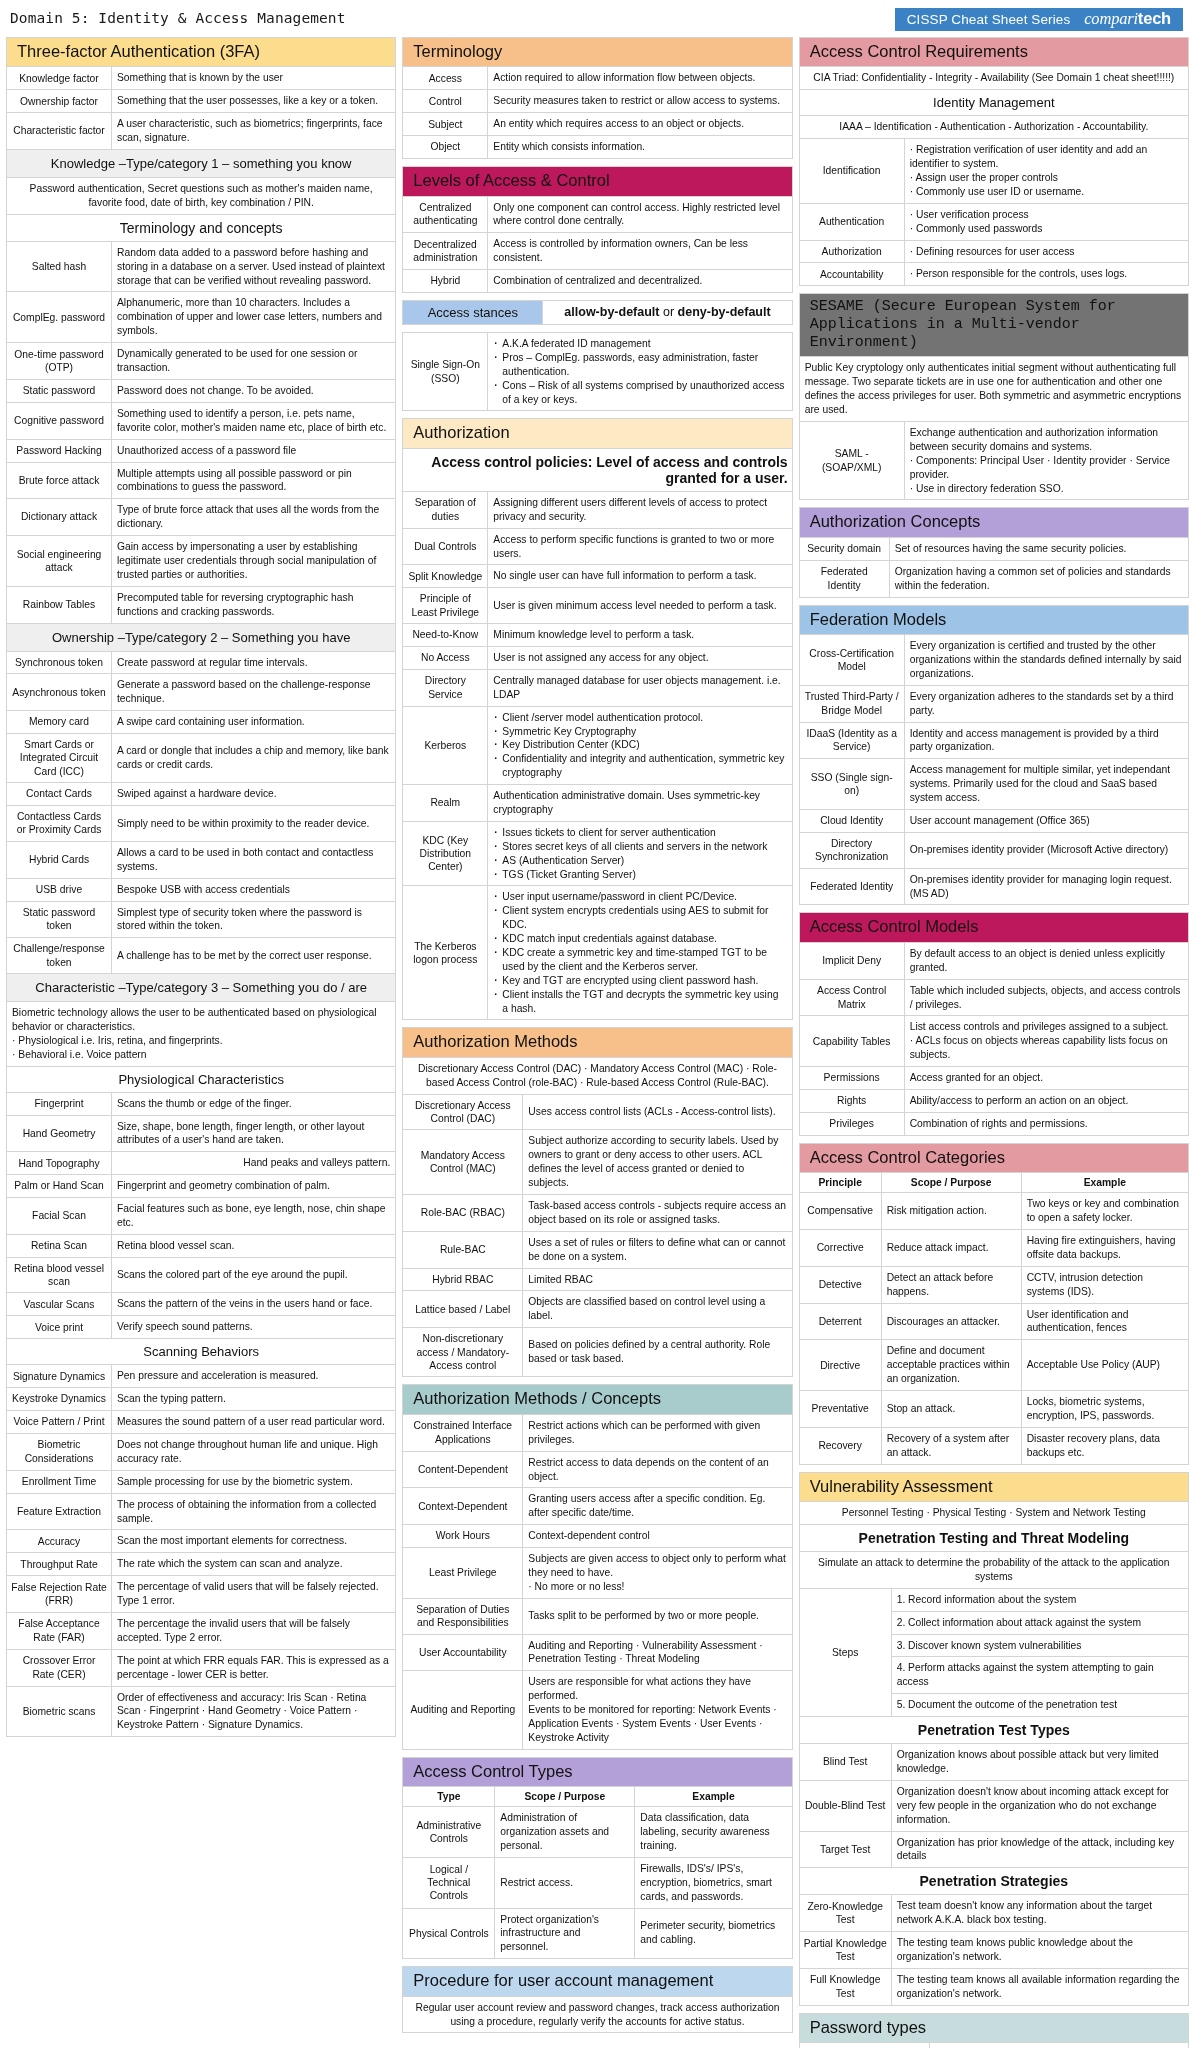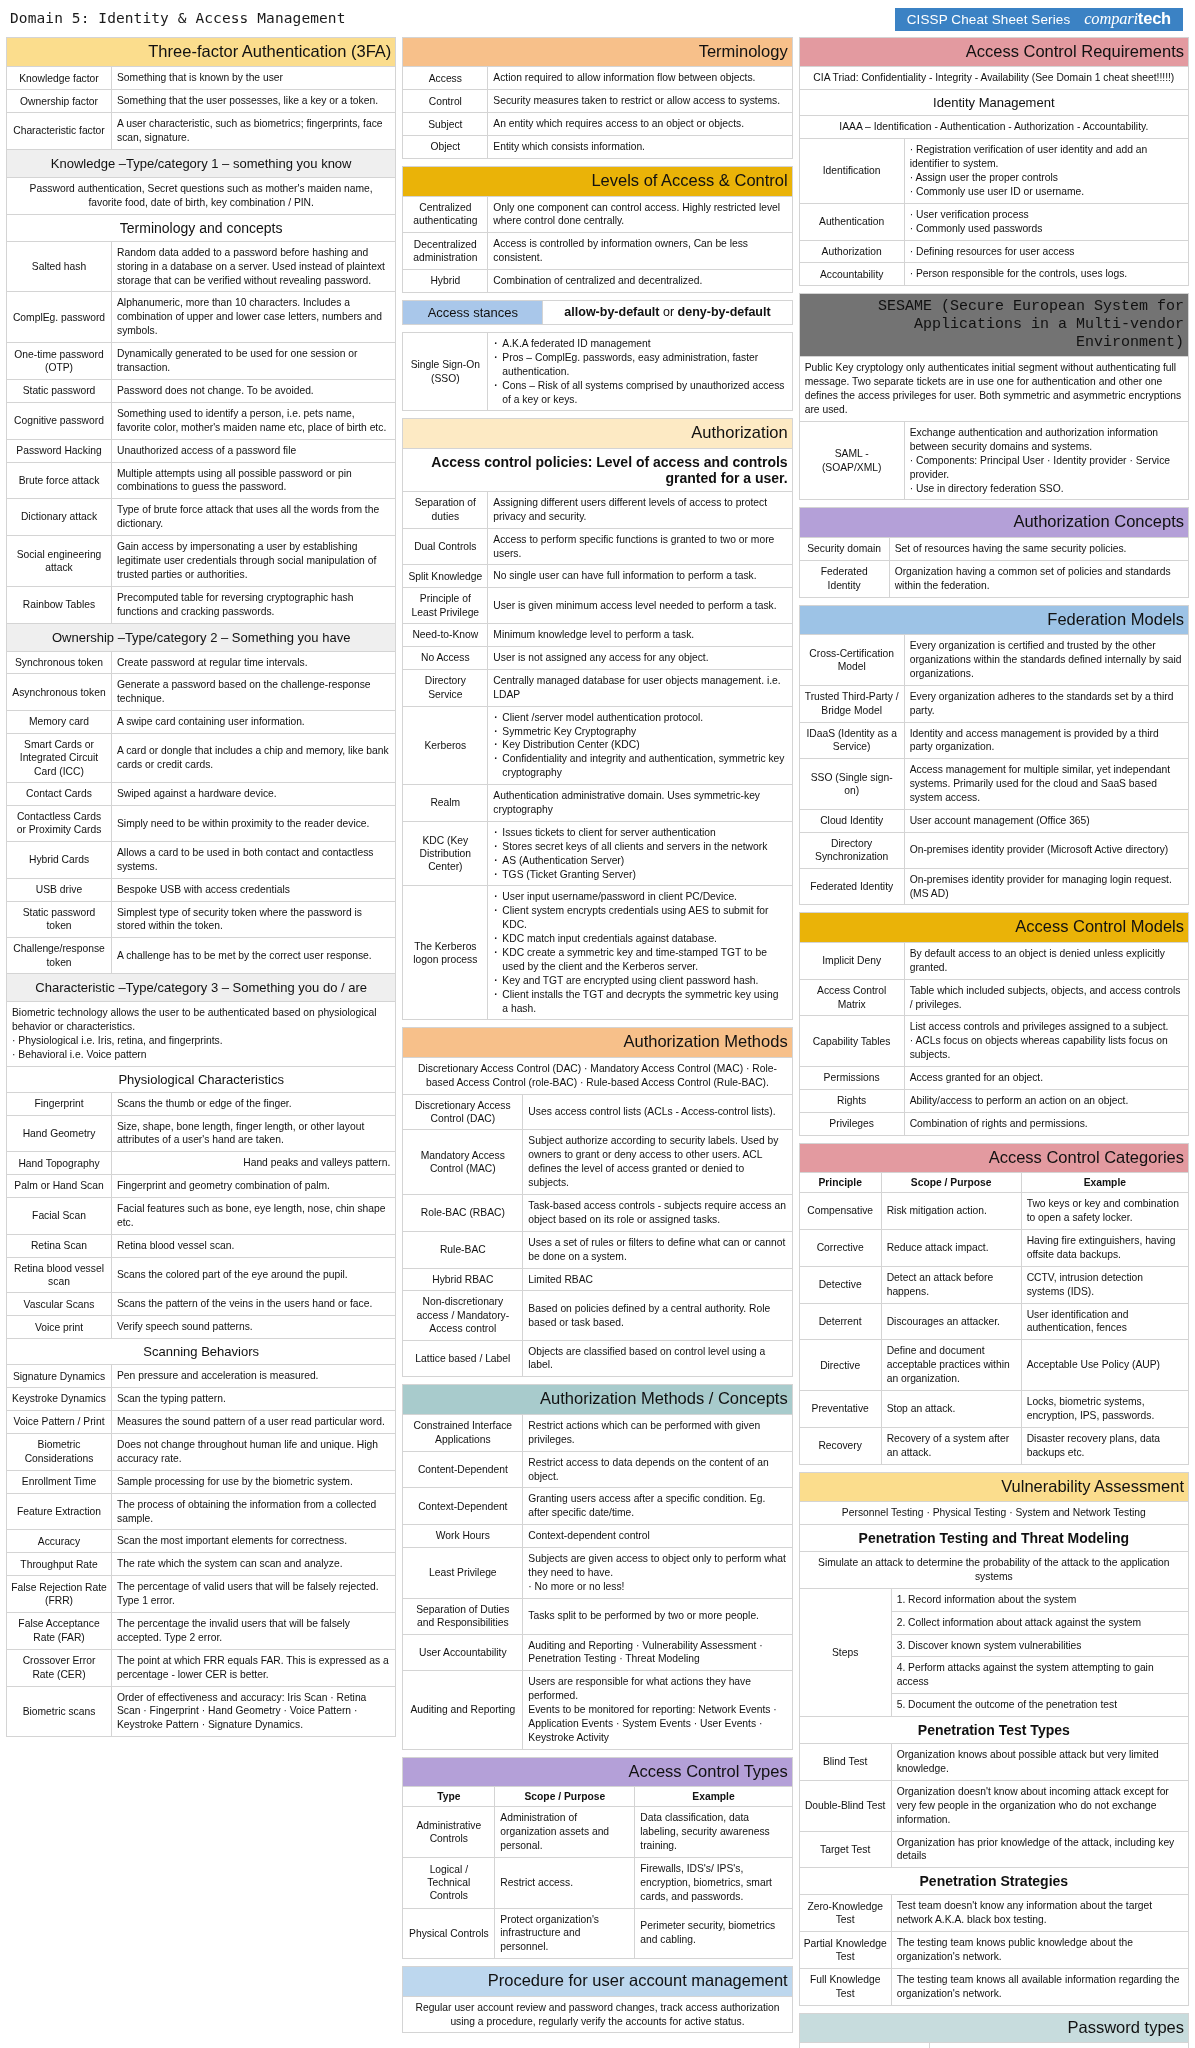--- a/index.html
+++ b/index.html
@@ -38,24 +38,24 @@
 
   
   .cols { display: flex; gap: 6px; align-items: flex-start; margin-top: 3px; }
   .col { width: 394px; display: flex; flex-direction: column; gap: 7px; }
 
   
   .block { width: 100%; border-collapse: collapse; table-layout: fixed; }
   .block td, .block th { border: 1px solid #d4d4d4; vertical-align: middle; }
 
   .bighead {
-    text-align: right;
+    text-align: left;
     font-size: 16.5px;
     font-weight: 400;
-    padding: 4px 4px 5px 16px;
+    padding: 4px 4px 5px 10px;
     border: 1px solid #d4d4d4 !important;
     line-height: 1.18;
   }
   .subhead {
     text-align: center;
     font-size: 14px;
     font-weight: 400;
     padding: 5px 4px;
   }
   .subhead.b { font-weight: bold; }
@@ -63,21 +63,21 @@
   .cell { font-size: 10.3px; padding: 4px 5px; line-height: 1.35; }
   .cell.c { text-align: center; }
   .cell.l { text-align: left; }
   .k { text-align: center; font-size: 10.3px; padding: 4px 4px; line-height: 1.3; }
   .colhead { text-align: center; font-weight: bold; font-size: 10.3px; padding: 4px; }
 
   
   .h-yellow  { background: #fbdd8d; }
   .h-yellow2 { background: #fdeac4; }
   .h-orange  { background: #f7c08a; }
-  .h-green   { background: #eab308; }
+  .h-green   { background: #be185d; }
   .h-blue2   { background: #9dc3e6; }
   .h-red     { background: #e39aa0; }
   .h-pink    { background: #737373; font-family: Liberation Mono, monospace; }
   .h-purple  { background: #b4a0d8; }
   .h-teal    { background: #a8cbcc; }
   .h-teal2   { background: #c7dcdd; }
   .h-lblue   { background: #bdd7ee; }
 
   .stance-l { background: #a9c7ea; text-align: center; font-size: 13px; padding: 4px; }
   .stance-r { text-align: center; font-size: 12.5px; padding: 4px; font-weight: bold; }
@@ -541,26 +541,26 @@
             </tr>
             <tr>
               <td class="k">Rule-BAC</td>
               <td class="cell l" style="white-space: pre-line;">Uses a set of rules or filters to define what can or cannot be done on a system.</td>
             </tr>
             <tr>
               <td class="k">Hybrid RBAC</td>
               <td class="cell l" style="white-space: pre-line;">Limited RBAC</td>
             </tr>
             <tr>
+              <td class="k">Lattice based / Label</td>
+              <td class="cell l" style="white-space: pre-line;">Objects are classified based on control level using a label.</td>
+            </tr>
+            <tr>
               <td class="k">Non-discretionary access / Mandatory-Access control</td>
               <td class="cell l" style="white-space: pre-line;">Based on policies defined by a central authority. Role based or task based.</td>
-            </tr>
-            <tr>
-              <td class="k">Lattice based / Label</td>
-              <td class="cell l" style="white-space: pre-line;">Objects are classified based on control level using a label.</td>
             </tr>
           </tbody>
       </table>
 
       <table class="block">
         <colgroup>
             <col style="width:120px">
             <col>
           </colgroup>
         <tbody>

